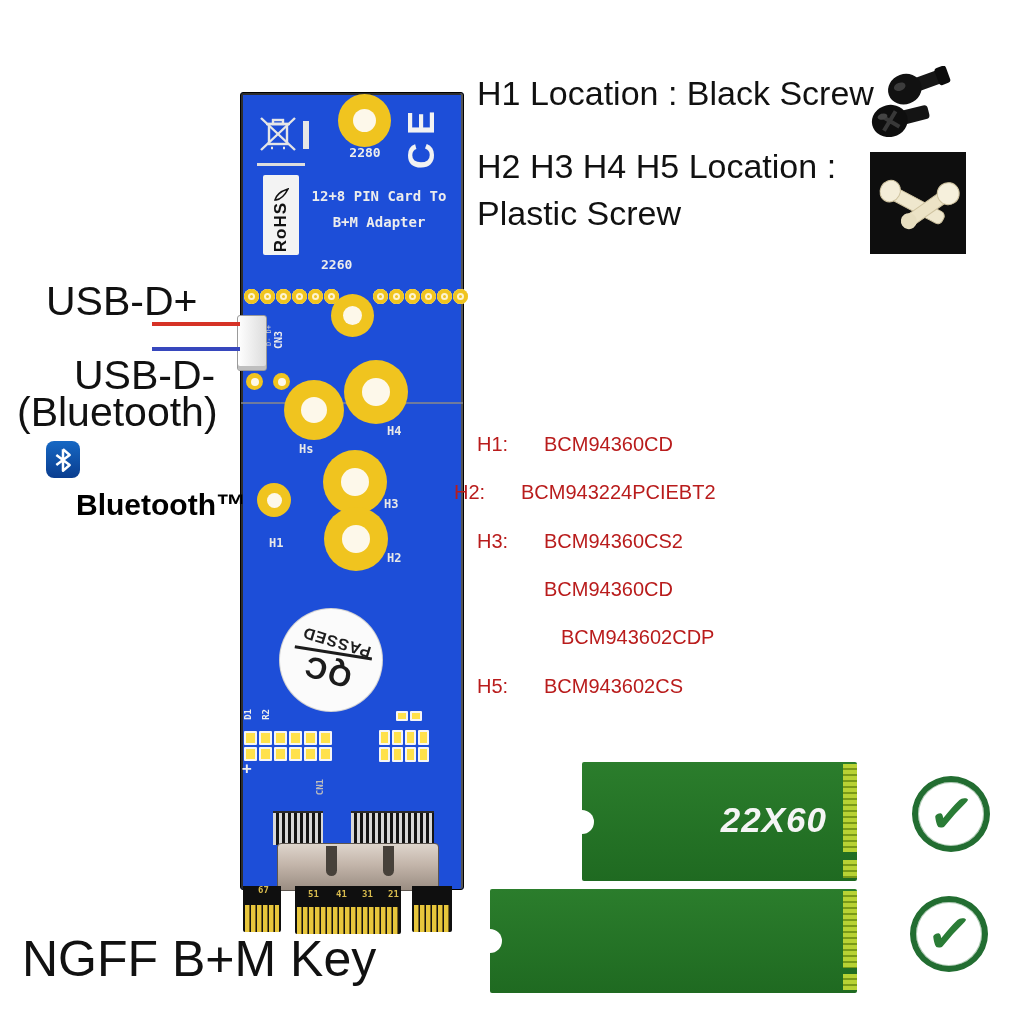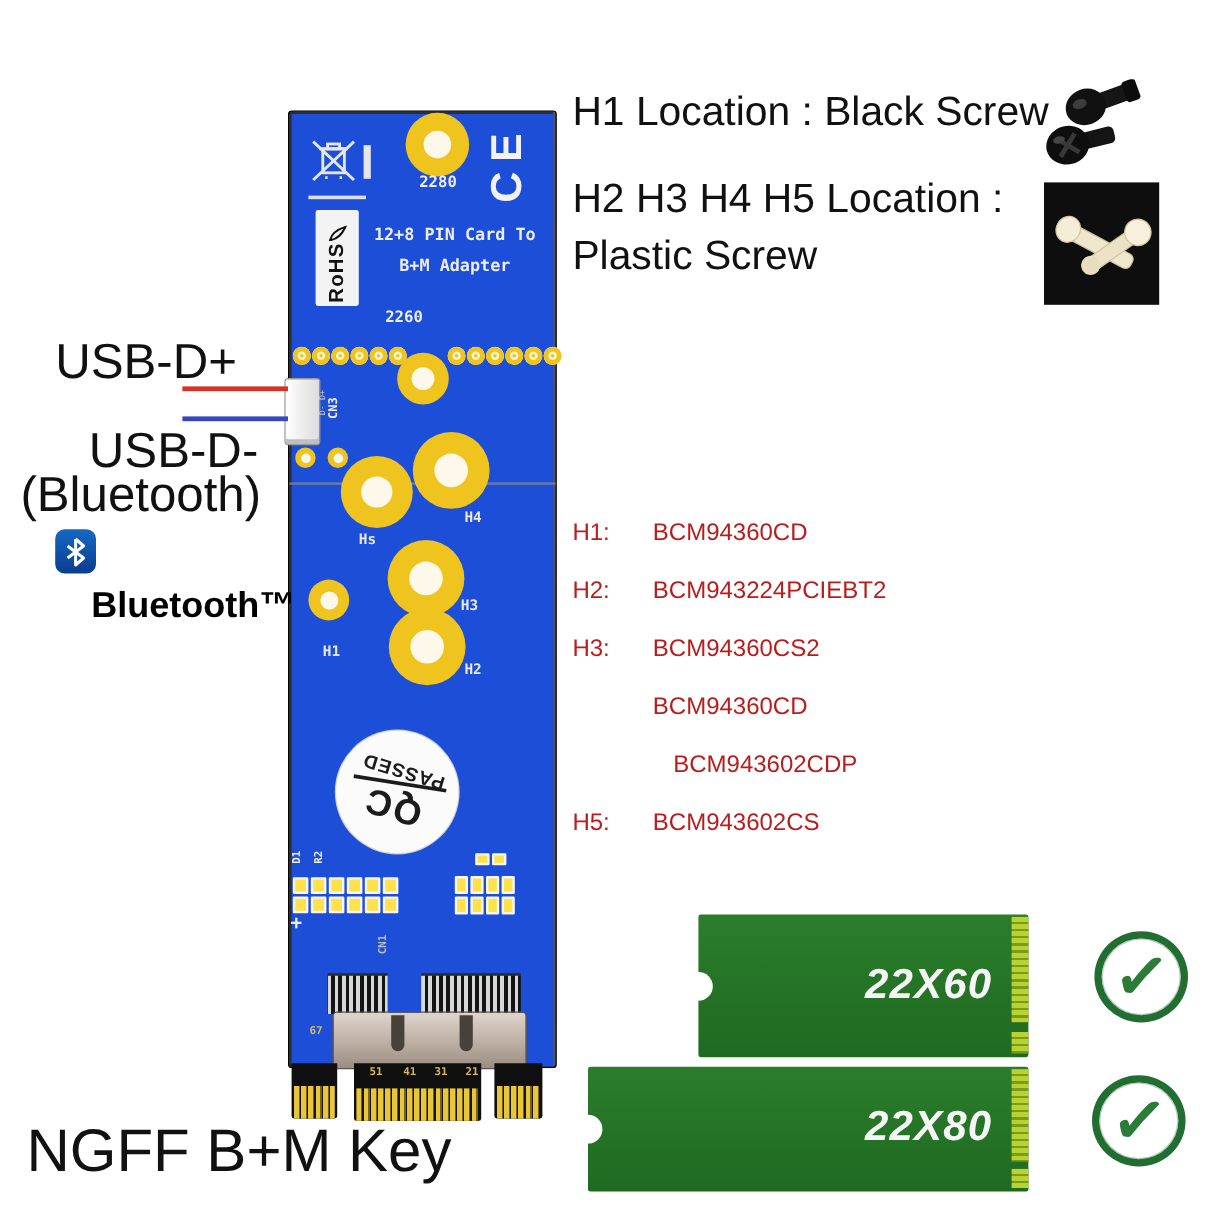--- a/index.html
+++ b/index.html
@@ -225,21 +225,21 @@
 
   <div class="tab" style="left:243px;top:886px;width:38px;height:46px;">
     <div class="fingers"></div>
   </div>
   <div class="tab" style="left:295px;top:886px;width:106px;height:48px;">
     <div class="fingers"></div>
   </div>
   <div class="tab" style="left:412px;top:886px;width:40px;height:46px;">
     <div class="fingers"></div>
   </div>
-  <span class="pinnum" style="left:258px;top:855px;">67</span>
+  <span class="pinnum" style="left:258px;top:885px;">67</span>
   <span class="pinnum" style="left:308px;top:889px;">51</span>
   <span class="pinnum" style="left:336px;top:889px;">41</span>
   <span class="pinnum" style="left:362px;top:889px;">31</span>
   <span class="pinnum" style="left:388px;top:889px;">21</span>
 
   <div class="abs bigtext" style="left:46px;top:278px;">USB-D+</div>
   <div class="abs wire" style="left:152px;top:322px;width:88px;background:#d63226;"></div>
   <div class="abs wire" style="left:152px;top:347px;width:88px;background:#3747bd;"></div>
   <div class="abs bigtext" style="left:46px;top:352px;margin-left:28px;">USB-D-</div>
   <div class="abs bigtext" style="left:17px;top:389px;">(Bluetooth)</div>
@@ -282,21 +282,21 @@
         <rect x="30" y="54" width="50" height="12" rx="5" fill="#ece3c6" stroke="#cfc3a0" stroke-width="1"></rect>
         <ellipse cx="84" cy="60" rx="11" ry="11" fill="#f6f0dc" stroke="#cfc3a0"></ellipse>
         <circle cx="36" cy="60" r="8" fill="#e7dec0"></circle>
       </g>
     </svg>
   </div>
 
   <div class="abs listrow" style="left:477px;top:433px;">
     <span class="pfx">H1:</span><span>BCM94360CD</span>
   </div>
-  <div class="abs listrow" style="left:477px;top:481px;">
+  <div class="abs listrow" style="left:454px;top:481px;">
     <span class="pfx">H2:</span><span>BCM943224PCIEBT2</span>
   </div>
   <div class="abs listrow" style="left:477px;top:530px;">
     <span class="pfx">H3:</span><span>BCM94360CS2</span>
   </div>
   <div class="abs listrow" style="left:477px;top:578px;">
     <span class="pfx"></span><span>BCM94360CD</span>
   </div>
   <div class="abs listrow" style="left:494px;top:626px;">
     <span class="pfx"></span><span>BCM943602CDP</span>
@@ -312,19 +312,18 @@
     <div class="mlabel">22X60</div>
   </div>
   <div class="abs check" style="left:912px;top:776px;width:66px;height:64px;">
       <span>✓</span>
     </div>
 
   <div class="abs module" style="left:490px;top:889px;width:367px;height:104px;">
     <div class="notch"></div>
     <div class="stripA"></div>
     <div class="stripB"></div>
-    <div class="mlabel">22X80</div>
   </div>
   <div class="abs check" style="left:910px;top:896px;width:66px;height:64px;">
       <span>✓</span>
     </div>
 
 </div>
 
 </body></html>

